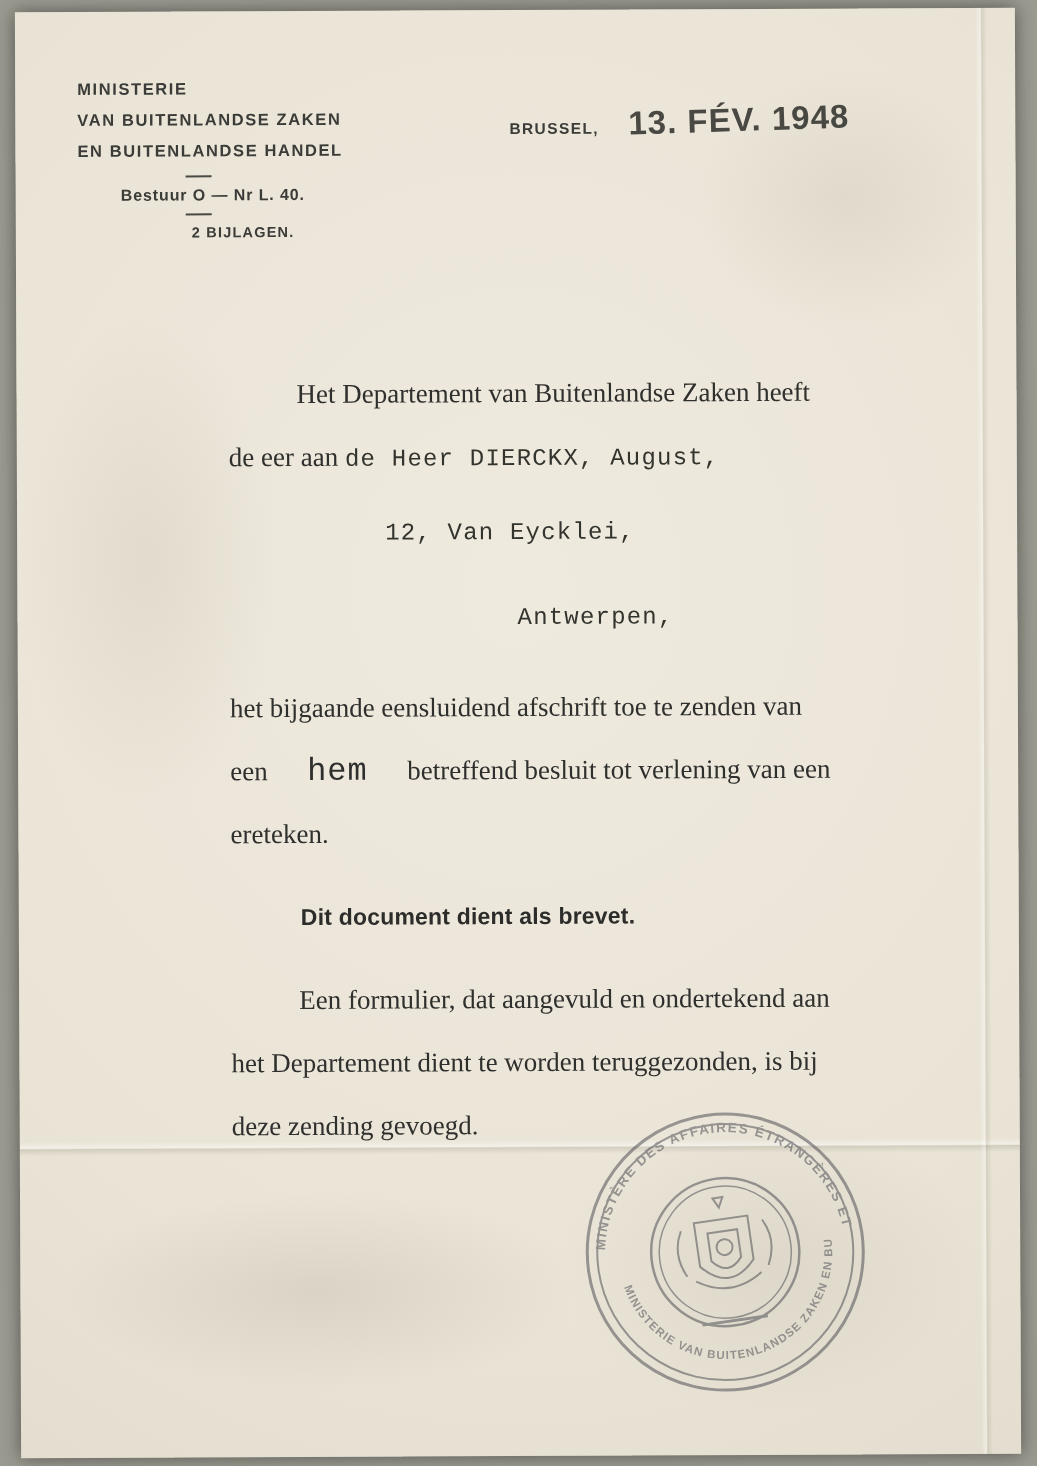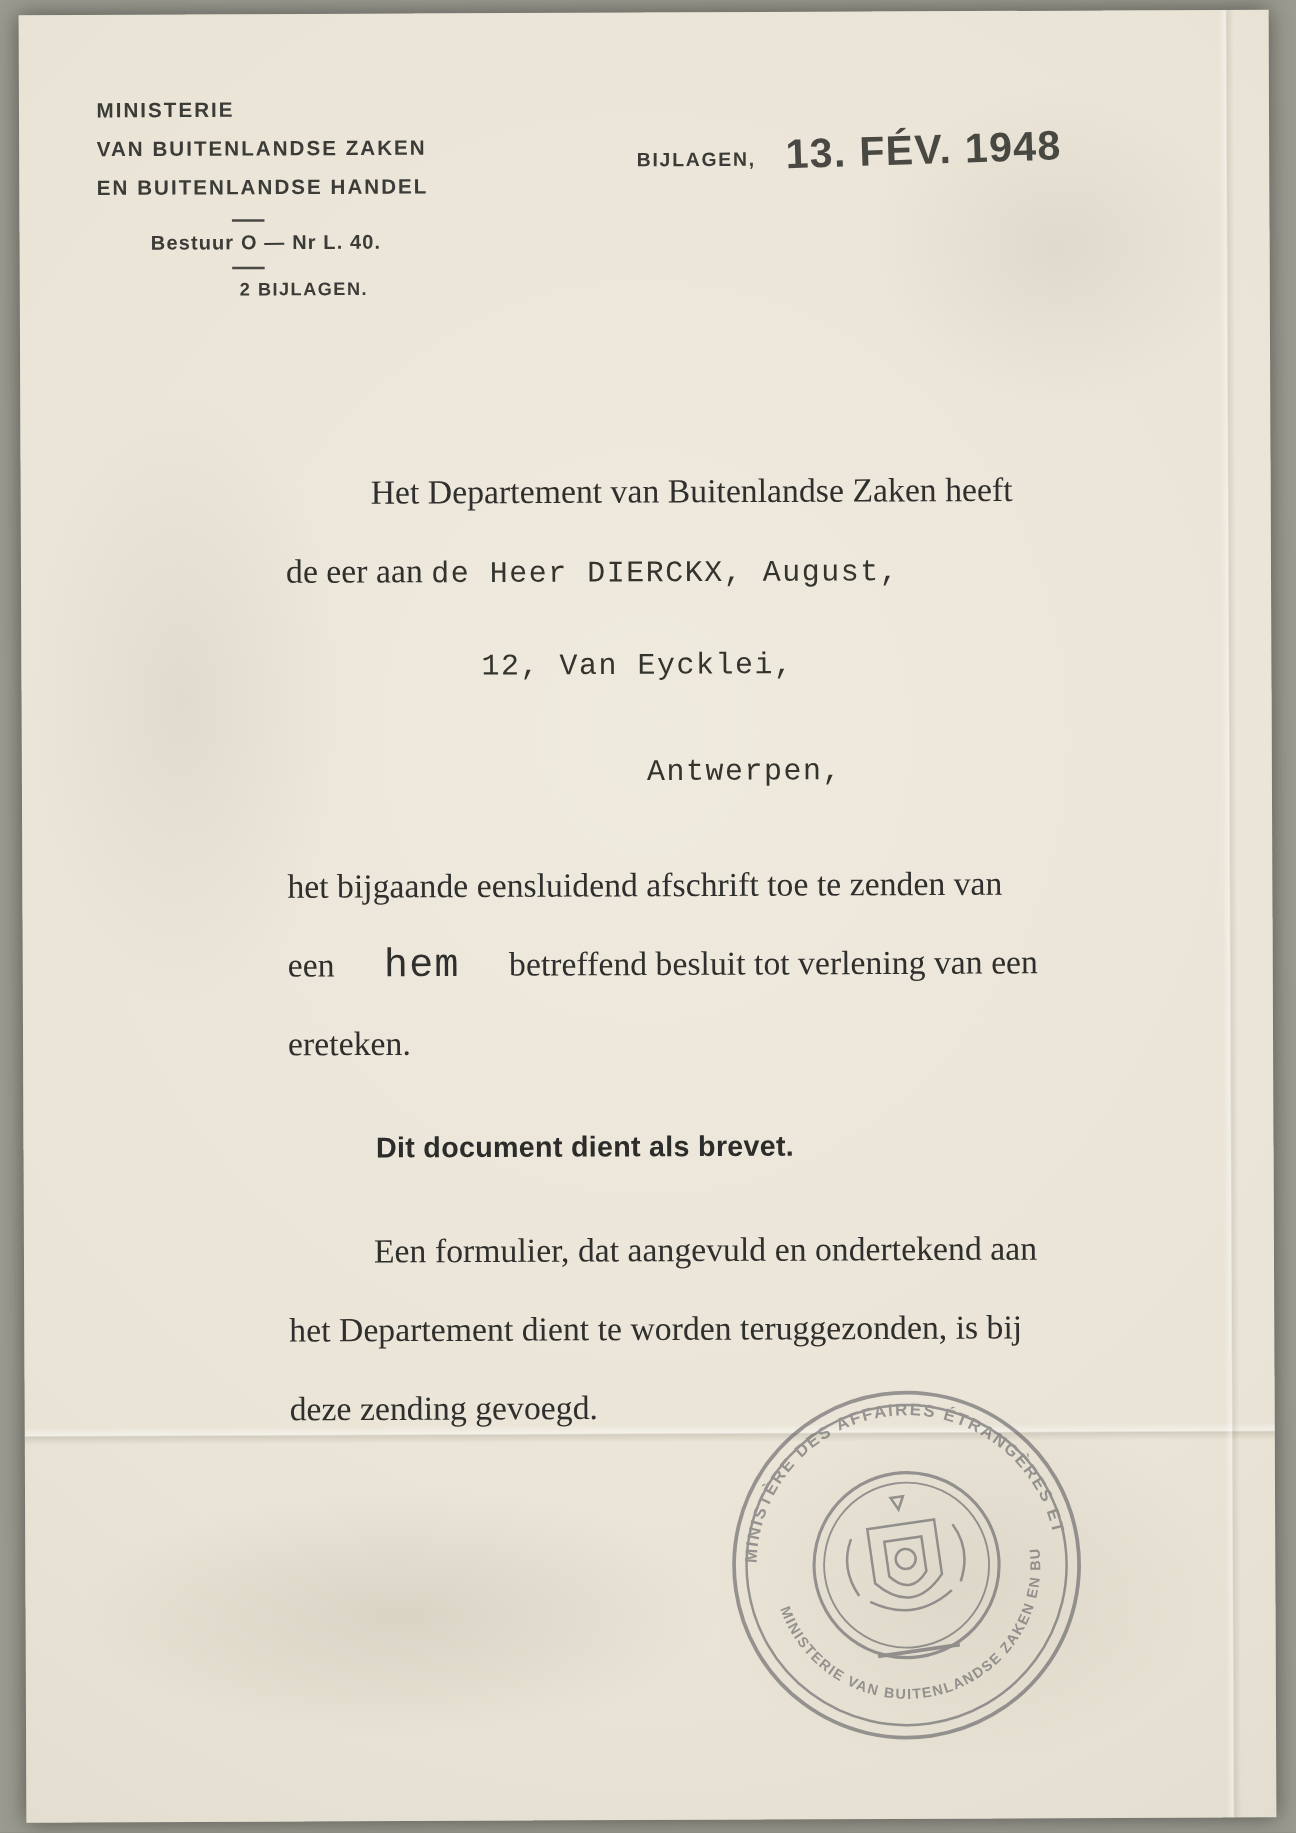--- a/index.html
+++ b/index.html
@@ -224,21 +224,21 @@
     <div id="letterhead">
       <div class="lh-line">MINISTERIE</div>
       <div class="lh-line">VAN BUITENLANDSE ZAKEN</div>
       <div class="lh-line">EN BUITENLANDSE HANDEL</div>
       <div class="rule"></div>
       <div class="lh-sub">Bestuur O — Nr L. 40.</div>
       <div class="rule"></div>
       <div class="lh-attach">2 BIJLAGEN.</div>
     </div>
 
-    <div id="placeline">BIJLAGEN,</div>
+    <div id="placeline">BRUSSEL,</div>
 
     <div id="datestamp">13. FÉV. 1948</div>
 
     <div id="bodytext">
       <p class="p indent">Het Departement van Buitenlandse Zaken heeft</p>
       <p class="p">
         <span>de eer aan</span>
         <span class="mono">de Heer DIERCKX, August,</span>
       </p>
       <p class="addr l1">12, Van Eycklei,</p>

